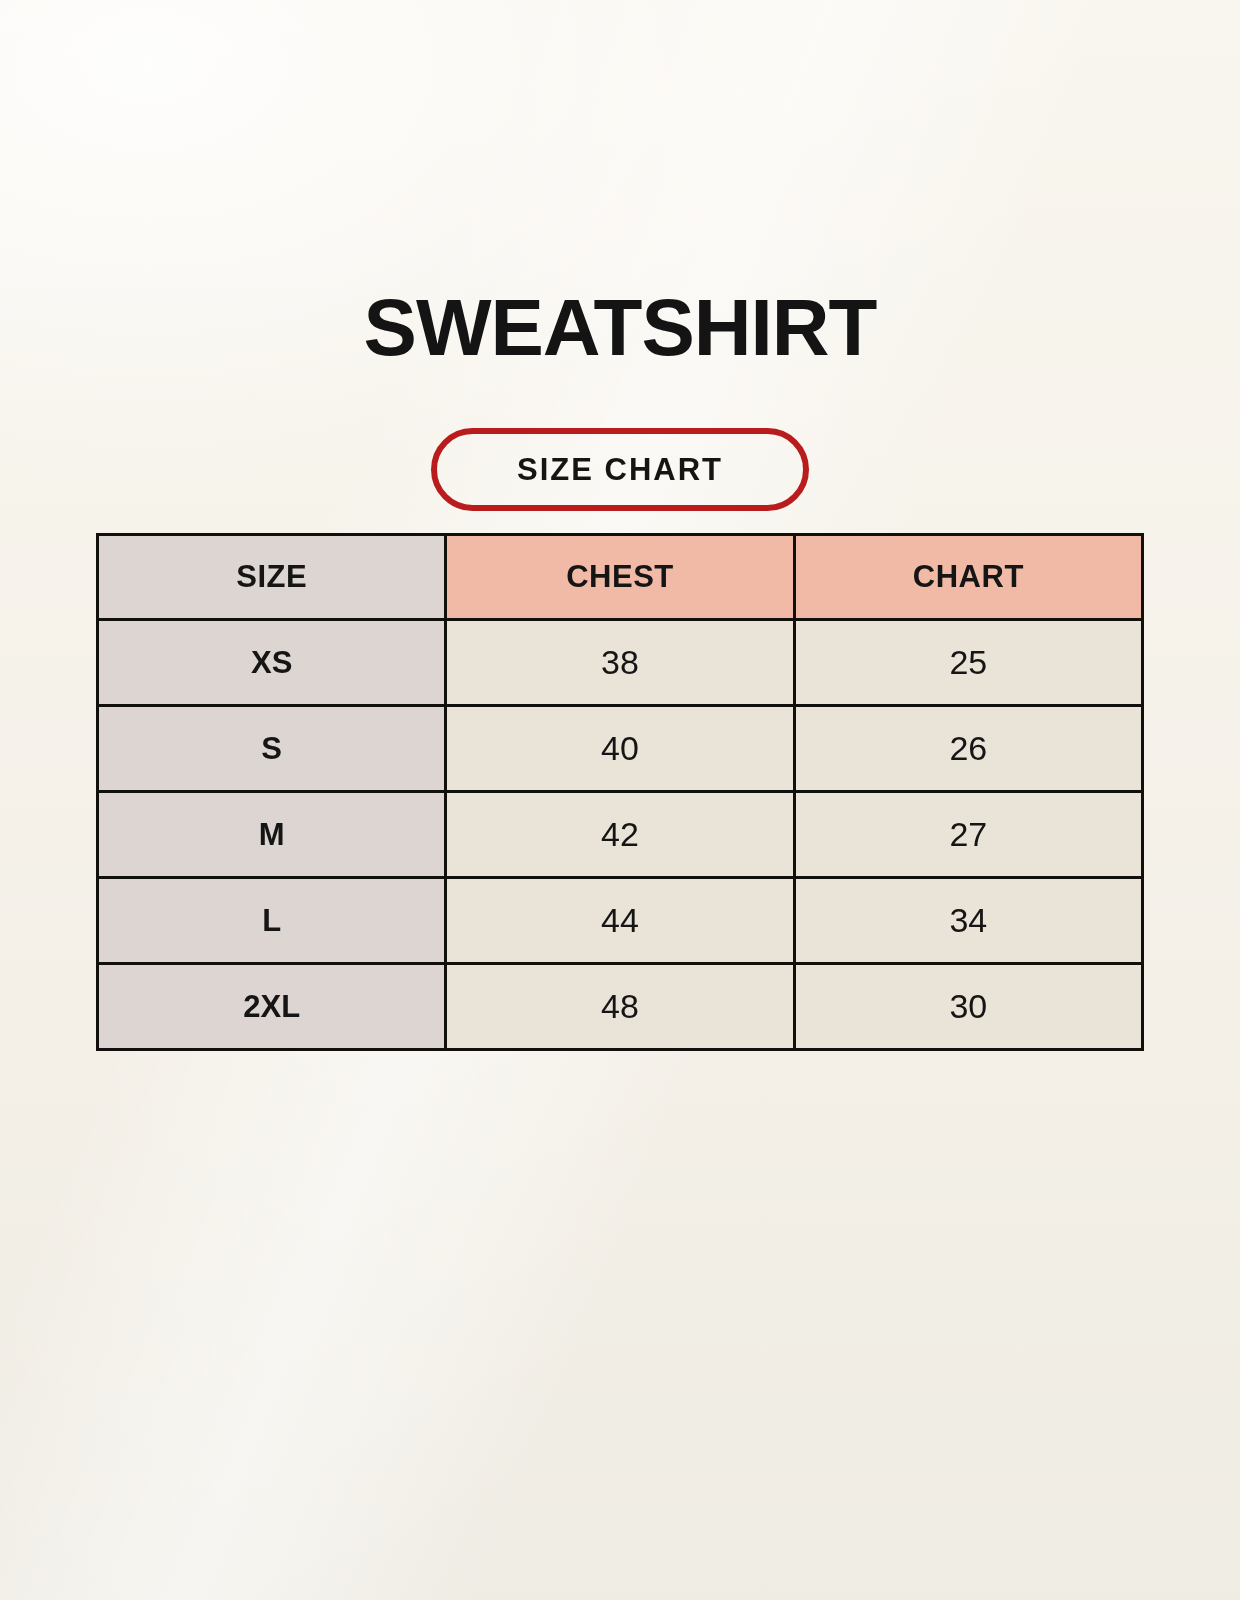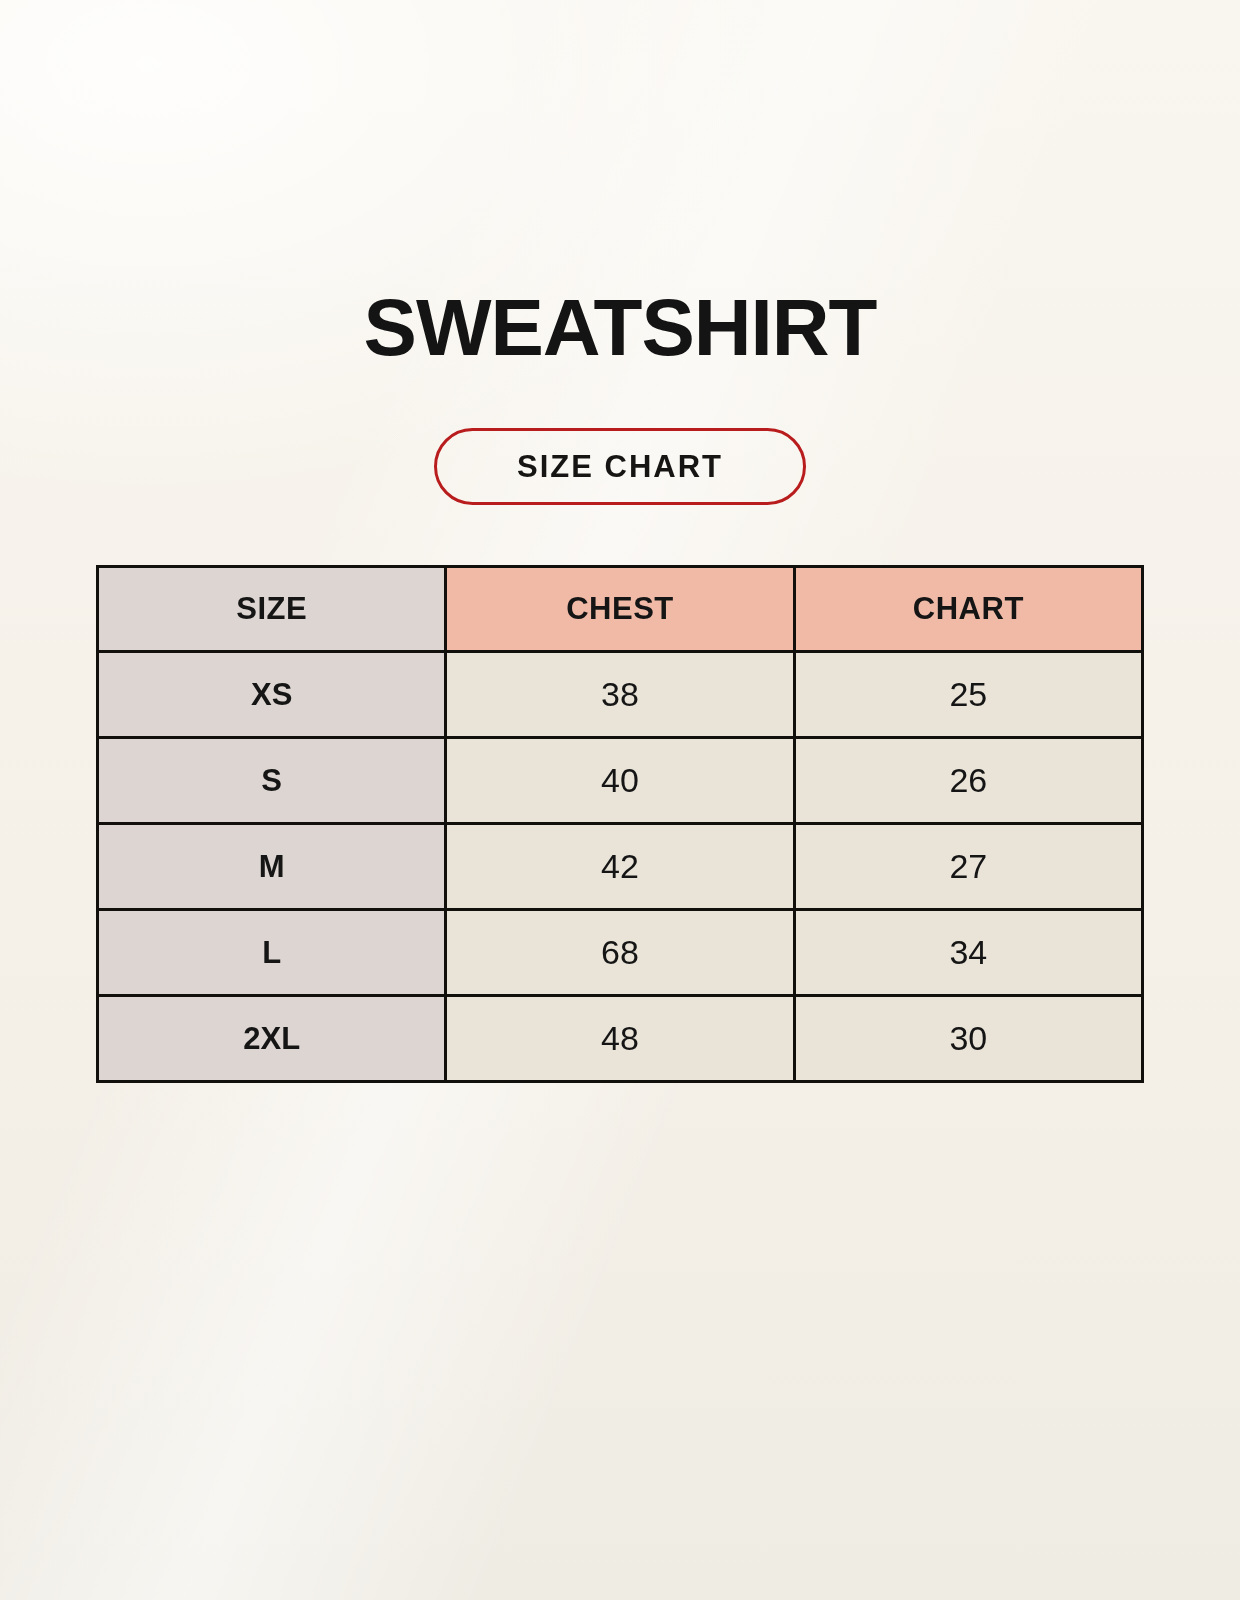--- a/index.html
+++ b/index.html
@@ -35,35 +35,35 @@
     margin-top: 288px;
     font-size: 80px;
     font-weight: 700;
     letter-spacing: -1px;
     line-height: 1;
     color: #141414;
     text-align: center;
   }
   .badge {
     margin-top: 60px;
-    border: 3px solid #b91c1c;
+    border: 6px solid #b91c1c;
     border-radius: 45px;
     padding: 20px 80px;
     background: transparent;
     font-family: "Liberation Sans", sans-serif;
     font-size: 31px;
     font-weight: 700;
     letter-spacing: 2px;
     line-height: 1;
     color: #171513;
     cursor: pointer;
   }
   .table-wrap {
     width: 1048px;
-    margin-top: 60px;
+    margin-top: 22px;
   }
   table.size-table {
     width: 100%;
     border-collapse: collapse;
     table-layout: fixed;
   }
   .size-table th, .size-table td {
     border: 3px solid var(--border);
     text-align: center;
     vertical-align: middle;
@@ -129,21 +129,21 @@
           <td>40</td>
           <td>26</td>
         </tr>
         <tr>
           <td class="row-label">M</td>
           <td>42</td>
           <td>27</td>
         </tr>
         <tr>
           <td class="row-label">L</td>
-          <td>68</td>
+          <td>44</td>
           <td>34</td>
         </tr>
         <tr>
           <td class="row-label">2XL</td>
           <td>48</td>
           <td>30</td>
         </tr>
       </tbody>
     </table>
   </div>

